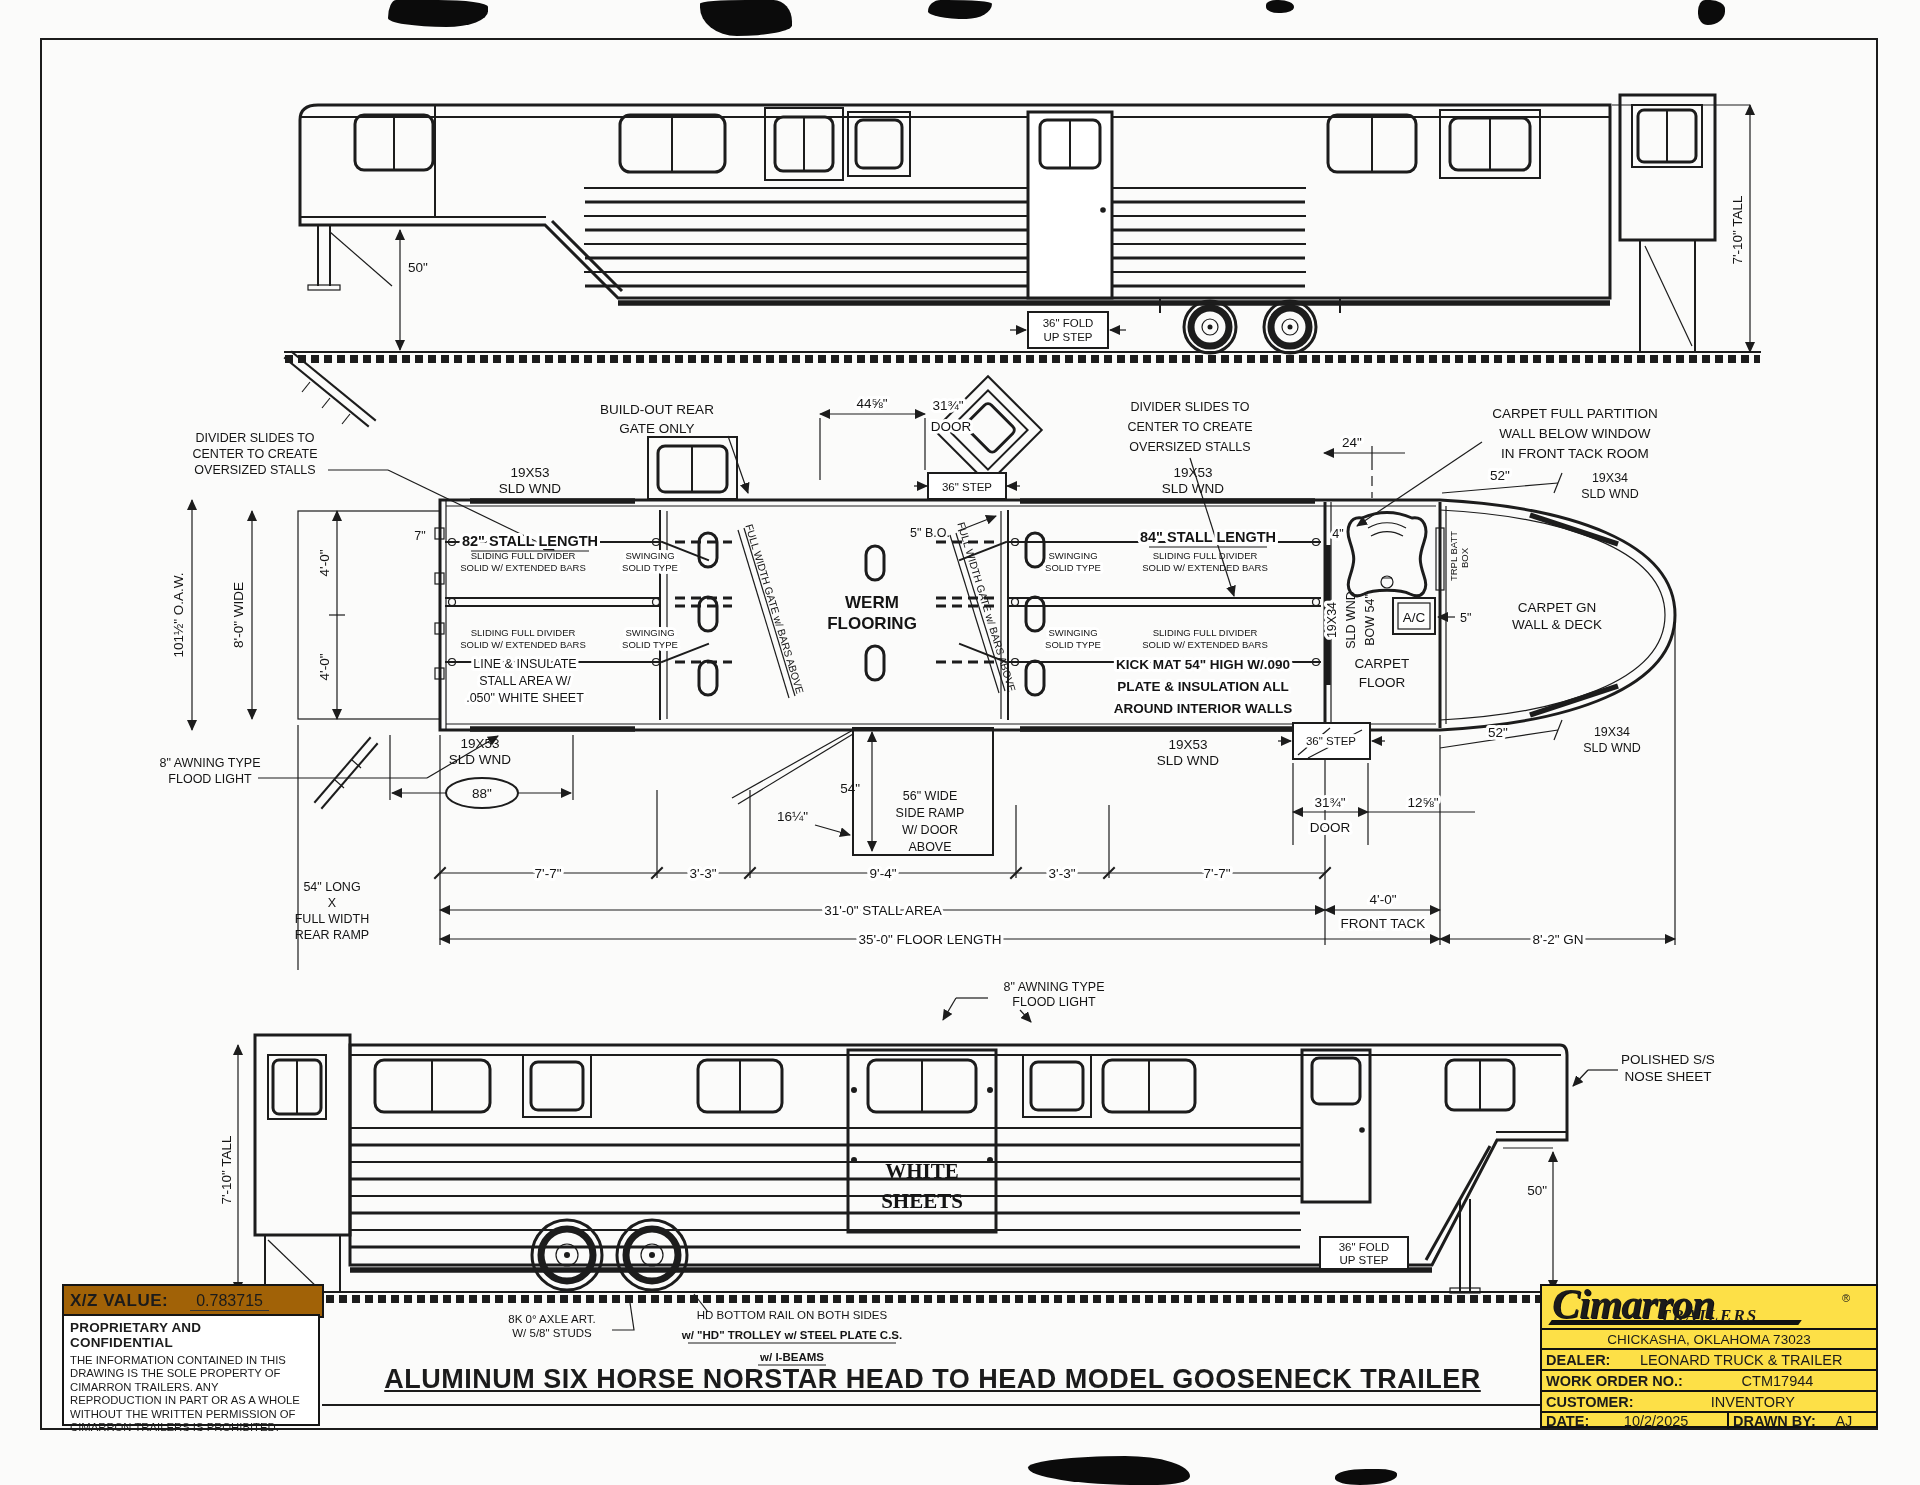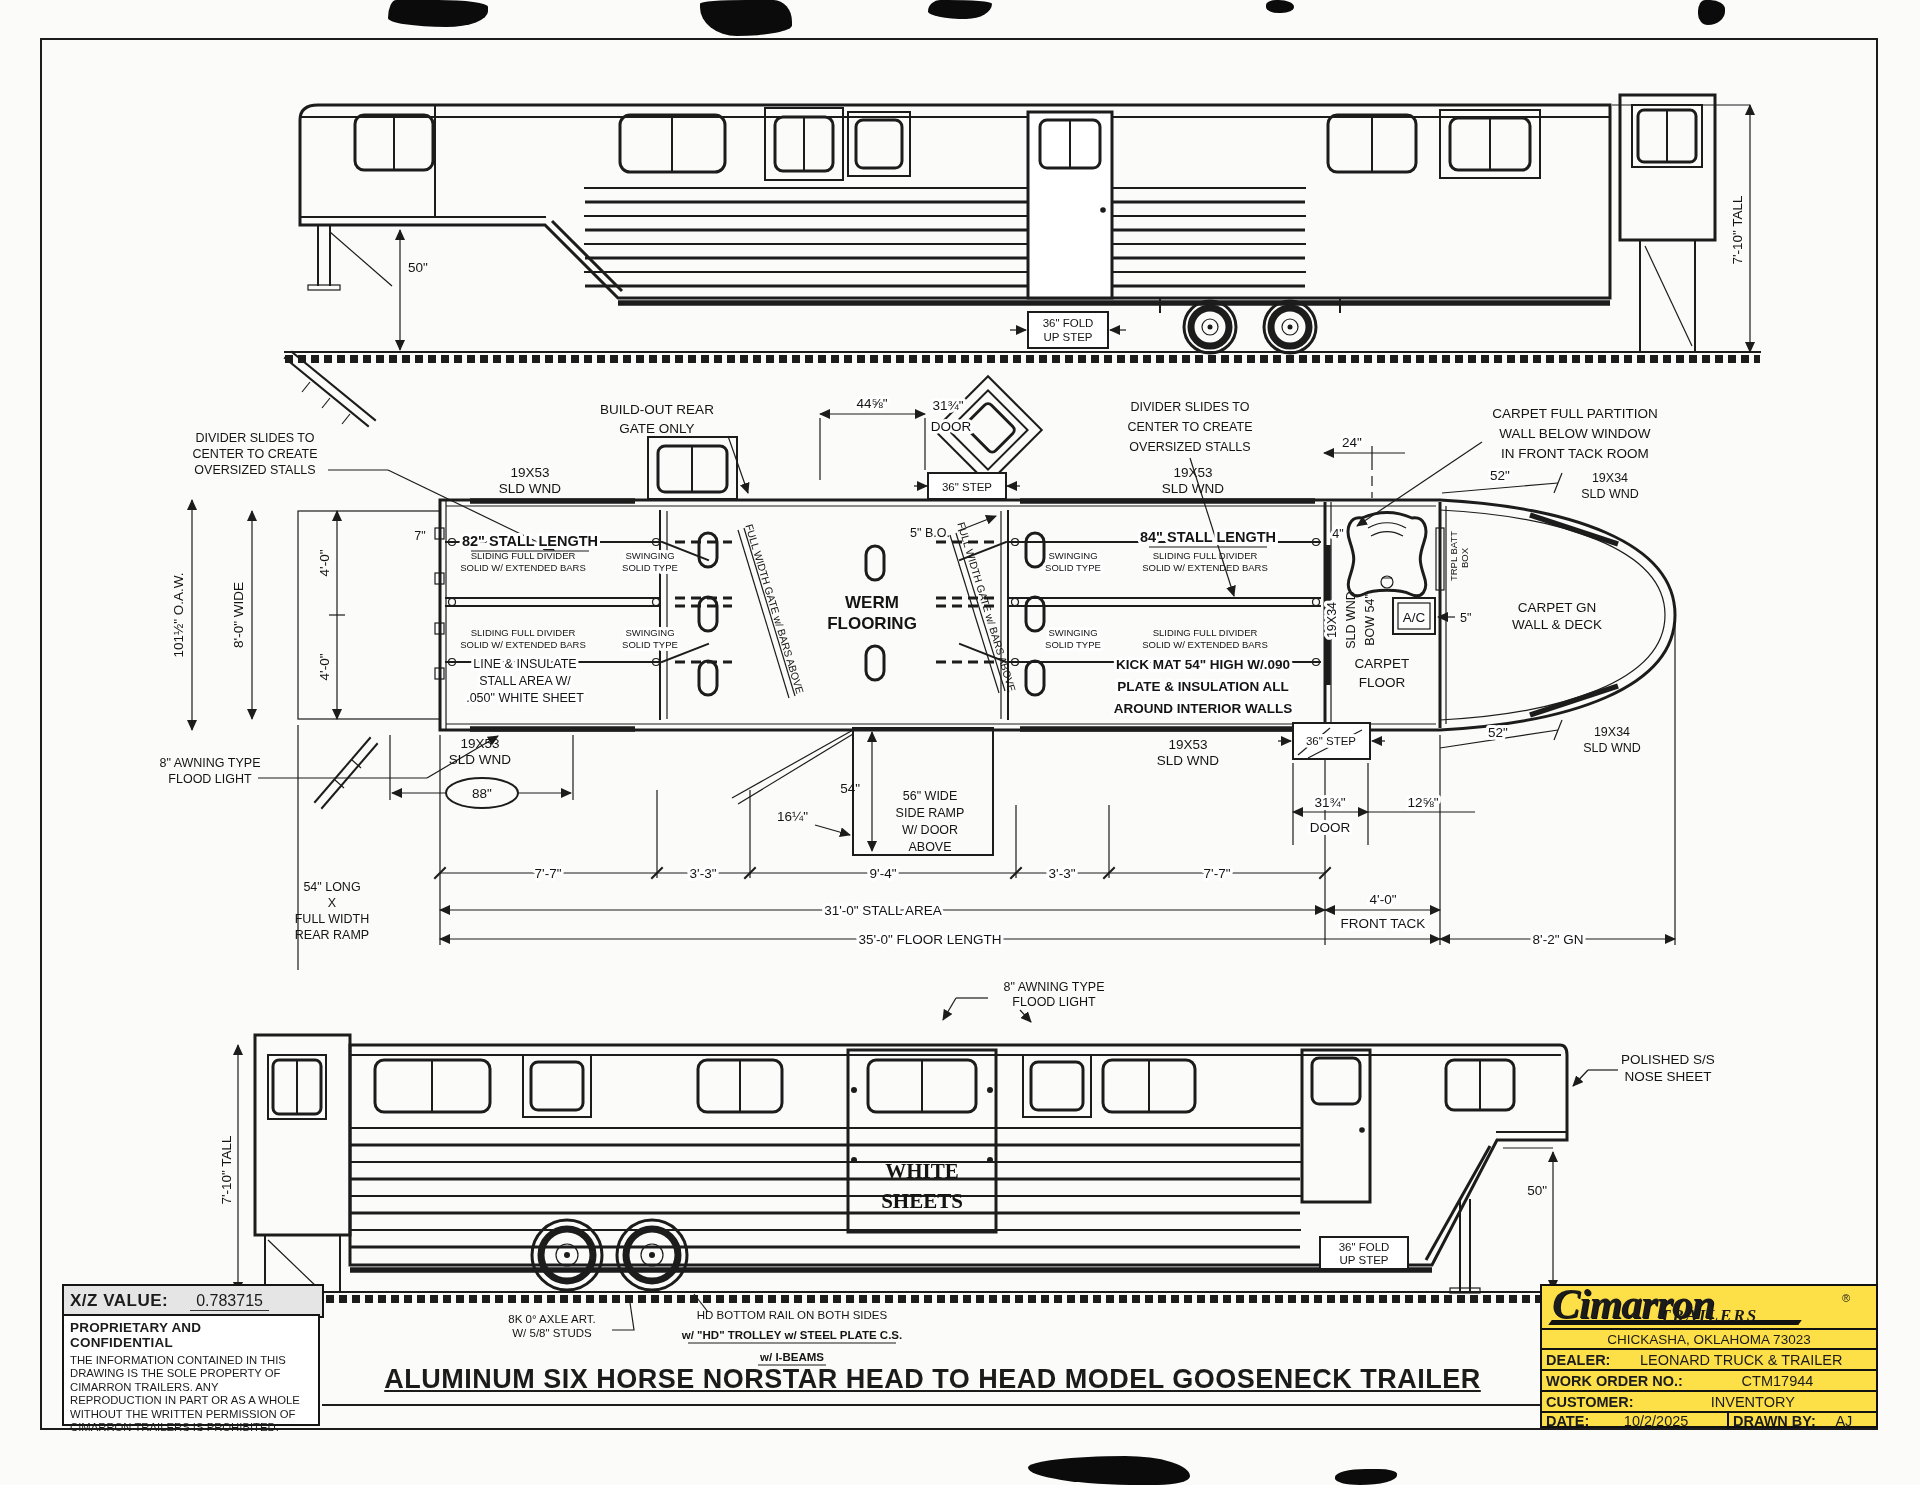--- a/index.html
+++ b/index.html
@@ -17,21 +17,21 @@
   .dsh{stroke-dasharray:10 6}
   .grd{stroke:#1c1c1c;fill:none;stroke-width:8;stroke-dasharray:8 5}
   .wf{fill:#fff}
   .fl{fill:#1c1c1c;stroke:none}
   text{fill:#141414;font-family:"Liberation Sans",sans-serif}
   .t9{font-size:9.5px}.t10{font-size:10.5px}.t11{font-size:11.5px}.t12{font-size:12.5px}
   .t13{font-size:13.5px}.t14{font-size:14.5px}.t16{font-size:17px}.t20{font-size:21px}
   .b{font-weight:bold}.mid{text-anchor:middle}.end{text-anchor:end}
   .halo{paint-order:stroke;stroke:#fff;stroke-width:6px;stroke-linejoin:round}
   .ser{font-family:"Liberation Serif",serif}
-  .xz-box{position:absolute;left:62px;top:1284px;width:258px;height:30px;border:2.5px solid #151515;display:flex;align-items:center;background:#e5e5e5}
+  .xz-box{position:absolute;left:62px;top:1284px;width:258px;height:30px;border:2.5px solid #151515;display:flex;align-items:center;background:#a16207}
   .xz-box .lab{font-weight:bold;font-size:17px;padding-left:6px;letter-spacing:.5px}
   .xz-box .val{font-size:16px;margin-left:22px;border-bottom:1.5px solid #333;padding:0 6px}
   .prop-box{position:absolute;left:62px;top:1314px;width:258px;height:112px;border:2.5px solid #151515;background:#fff;padding:3px 6px;box-sizing:border-box}
   .prop-box h4{margin:1px 12px 4px 0;font-size:13.5px;letter-spacing:.2px}
   .prop-box div{font-size:11.3px;line-height:13.4px}
   .main-title{position:absolute;left:325px;top:1364px;width:1215px;text-align:center;font-family:Liberation Sans, sans-serif;font-weight:bold;font-size:27px;text-decoration:underline;letter-spacing:.5px}
   .hline{position:absolute;left:322px;top:1404px;width:1218px;border-top:2px solid #1c1c1c}
   .title-block{position:absolute;left:1540px;top:1284px;width:338px;height:144px;border:2.5px solid #111;background:#fde047;display:flex;flex-direction:column;box-sizing:border-box}
   .tb-row{border-top:2px solid #111;display:flex;align-items:center;font-size:14.5px;flex:0 0 19px;padding:0 4px}
   .tb-row .lab{font-weight:bold;white-space:nowrap}

